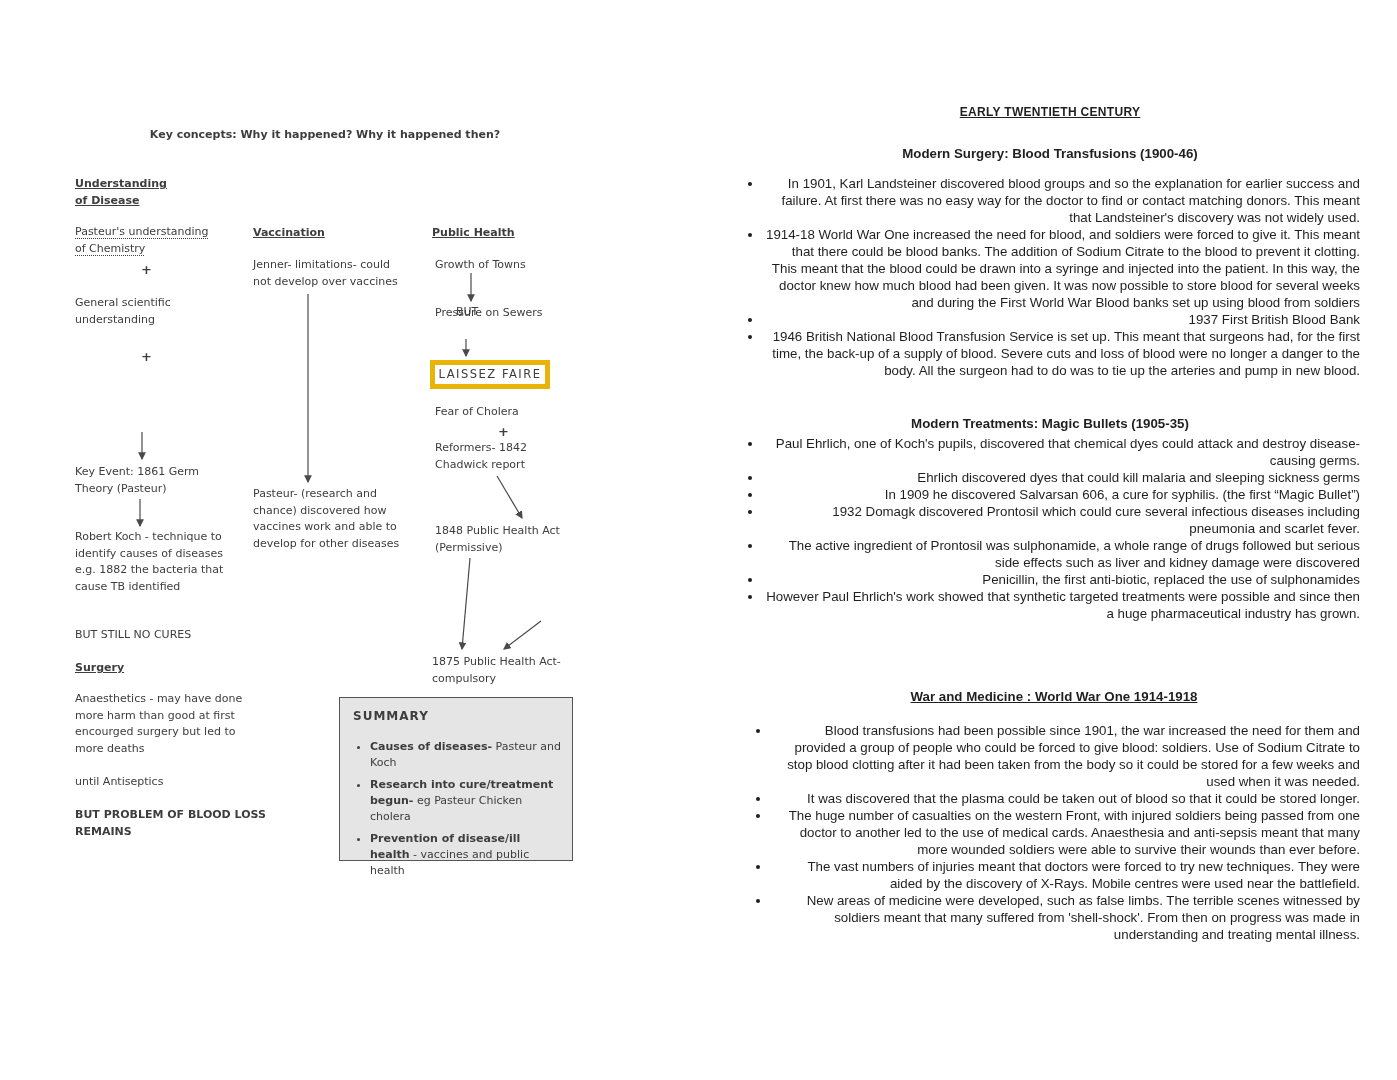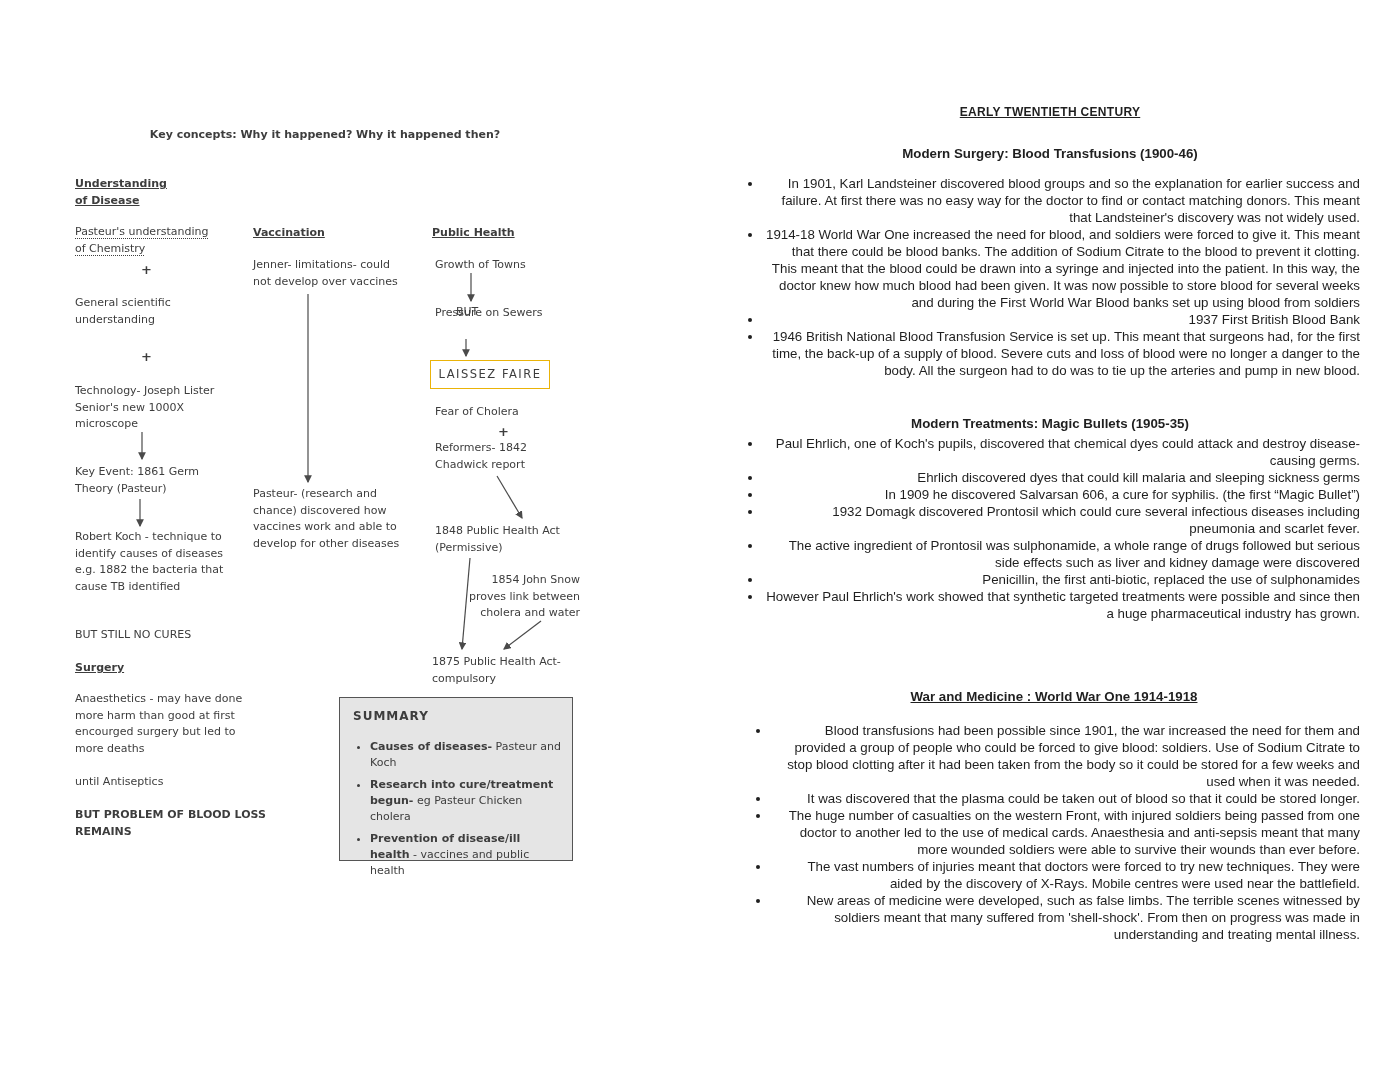--- a/index.html
+++ b/index.html
@@ -18,21 +18,21 @@
   .arrows { position:absolute; left:0; top:0; pointer-events:none; }
   .node { position:absolute; }
   .b { font-weight:700; }
   .u { text-decoration:underline; }
   .udot { text-decoration:underline dotted; text-underline-offset:3px; }
   .ctr { text-align:center; }
   .dtitle { font-weight:700; font-size:12.5px; text-decoration:underline; letter-spacing:.2px; }
   .dsub { font-weight:700; font-size:11px; margin-top:3px; }
   .plus { font-size:13px; font-weight:700; }
   .laissez {
-    border:1px solid #eab308; width:120px; height:29px;
+    border:5px solid #eab308; width:120px; height:29px;
     display:flex; align-items:center; justify-content:center;
     font-size:11.5px; letter-spacing:1.5px; color:#3d3d3d;
   }
   .summary-box {
     position:absolute; border:1px solid #555; background:#e5e5e5;
   }
   .sum-heading { font-weight:700; font-size:12px; letter-spacing:1px; padding:9px 0 0 13px; }
   .sum-list { list-style:disc; margin:14px 10px 0 30px; }
   .sum-list li { margin-bottom:6px; line-height:1.45; }
 
@@ -79,21 +79,20 @@
 
     <div class="node ctr" style="left:100px;top:124px;width:450px">
       <div class="dsub">Key concepts: Why it happened? Why it happened then?</div>
     </div>
 
     <div class="node b u" style="left:75px;top:176px;width:100px">Understanding of Disease</div>
     <div class="node udot" style="left:75px;top:224px;width:140px">Pasteur's understanding of Chemistry</div>
     <div class="node plus" style="left:141px;top:260px">+</div>
     <div class="node" style="left:75px;top:295px;width:120px">General scientific understanding</div>
     <div class="node plus" style="left:141px;top:347px">+</div>
-    <div class="node" style="left:75px;top:383px;width:145px">Technology- Joseph Lister Senior's new 1000X microscope</div>
     <div class="node" style="left:75px;top:464px;width:150px">Key Event: 1861 Germ Theory (Pasteur)</div>
     <div class="node" style="left:75px;top:529px;width:158px">Robert Koch - technique to identify causes of diseases e.g. 1882 the bacteria that cause TB identified</div>
     <div class="node" style="left:75px;top:627px;width:220px">BUT STILL NO CURES</div>
 
     <div class="node b u" style="left:75px;top:660px">Surgery</div>
     <div class="node" style="left:75px;top:691px;width:190px">Anaesthetics - may have done more harm than good at first encourged surgery but led to more deaths</div>
     <div class="node" style="left:75px;top:774px">until Antiseptics</div>
     <div class="node b" style="left:75px;top:807px;width:200px">BUT PROBLEM OF BLOOD LOSS REMAINS</div>
 
     <div class="node b u" style="left:253px;top:225px">Vaccination</div>
@@ -102,21 +101,20 @@
 
     <div class="node b u" style="left:432px;top:225px">Public Health</div>
     <div class="node" style="left:435px;top:257px">Growth of Towns</div>
     <div class="node" style="left:435px;top:305px;width:135px">Pressure on Sewers</div>
     <div class="node" style="left:456px;top:304px">BUT</div>
     <div class="node laissez" style="left:430px;top:360px">LAISSEZ FAIRE</div>
     <div class="node" style="left:435px;top:404px">Fear of Cholera</div>
     <div class="node plus" style="left:498px;top:422px">+</div>
     <div class="node" style="left:435px;top:440px;width:118px">Reformers- 1842 Chadwick report</div>
     <div class="node" style="left:435px;top:523px;width:135px">1848 Public Health Act (Permissive)</div>
-    <div class="node" style="left:452px;top:572px;width:128px;text-align:right">1854 John Snow proves link between cholera and water</div>
     <div class="node" style="left:432px;top:654px;width:145px">1875 Public Health Act- compulsory</div>
 
     <div class="summary-box" style="left:339px;top:697px;width:234px;height:164px">
       <div class="sum-heading">SUMMARY</div>
       <ul class="sum-list">
         <li><b>Causes of diseases-</b><span> Pasteur and Koch</span></li>
         <li><b>Research into cure/treatment begun-</b><span> eg Pasteur Chicken cholera</span></li>
         <li><b>Prevention of disease/ill health</b><span> - vaccines and public health</span></li>
       </ul>
     </div>

